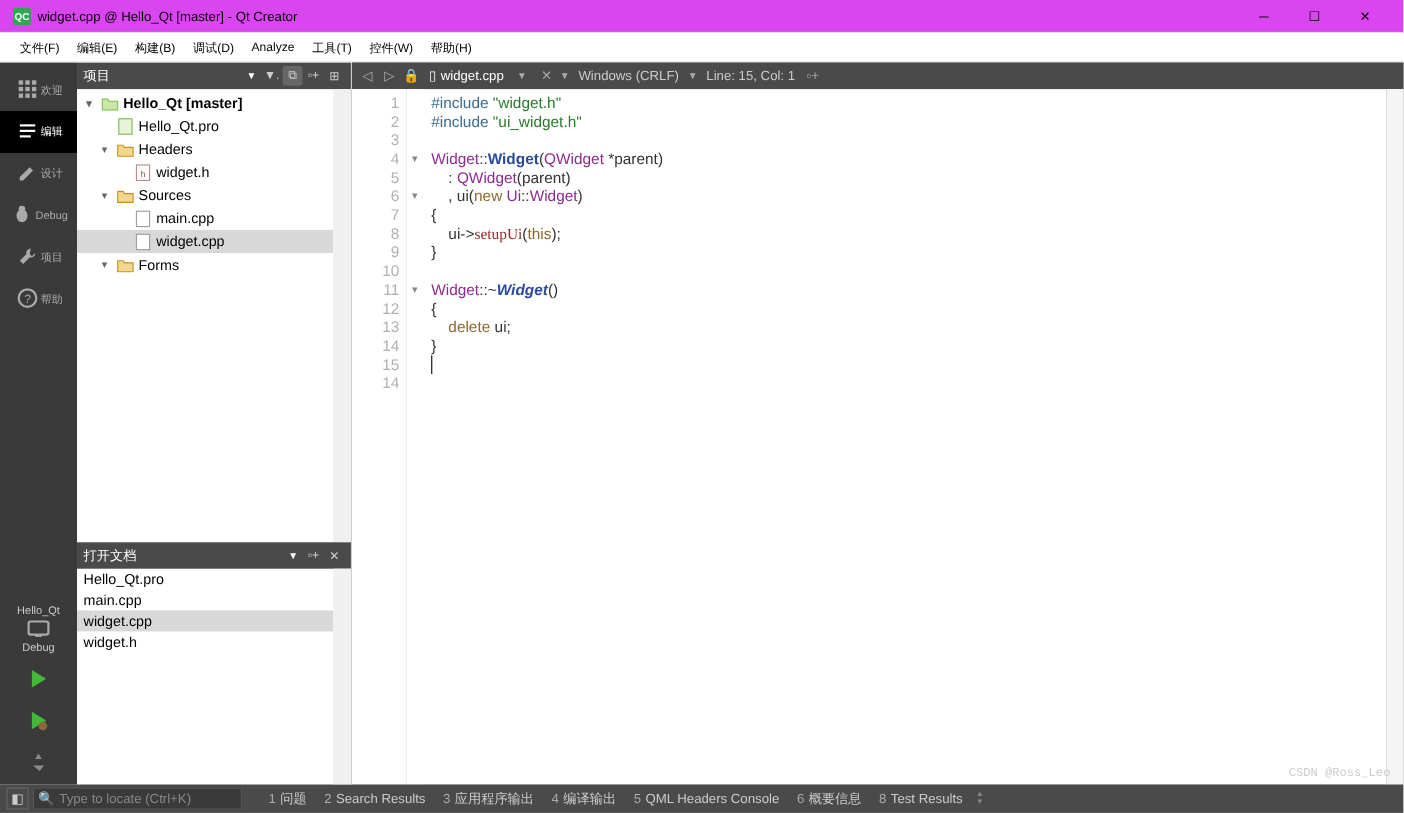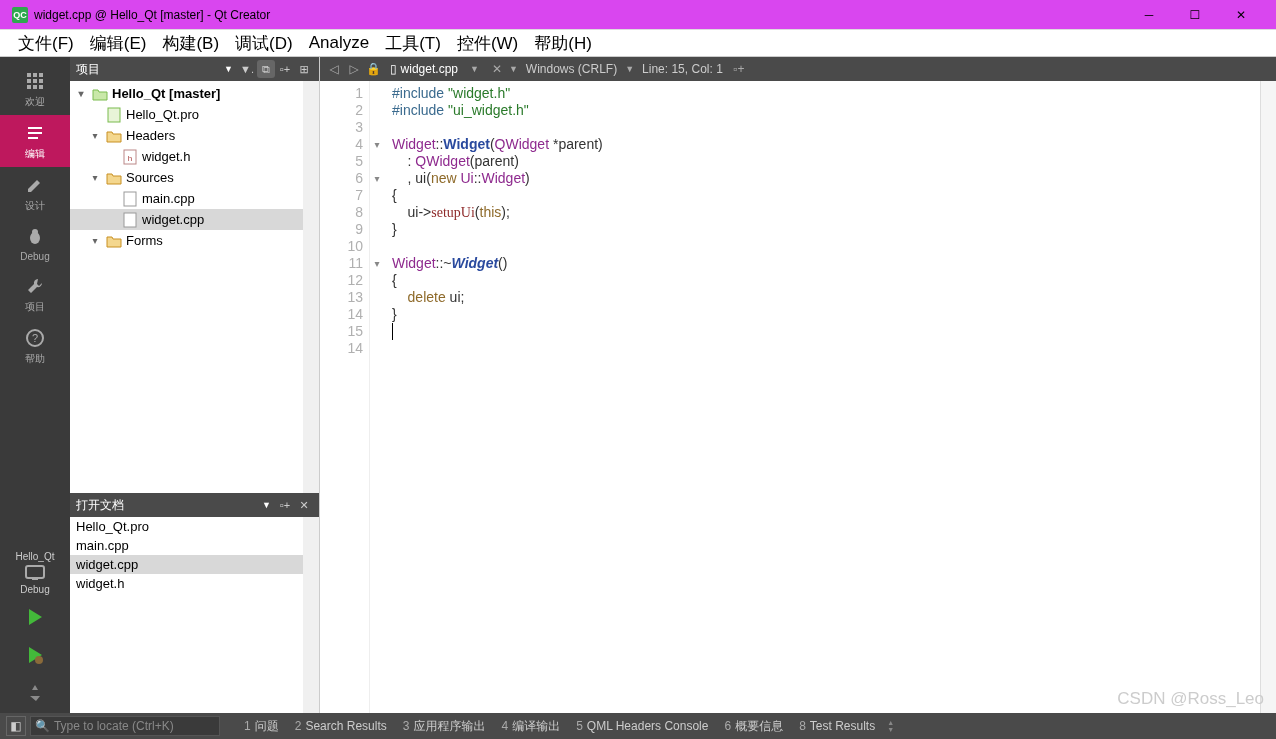--- a/index.html
+++ b/index.html
@@ -7,29 +7,29 @@
 
 
 .titlebar { height: 30px; background: #d946ef; display: flex; align-items: center; padding: 0 12px; border-bottom: 1px solid #ddd; }
 .titlebar .qc-icon { width: 16px; height: 16px; background: #2fa84f; border-radius: 2px; display: flex; align-items: center; justify-content: center; color: #fff; font-size: 9px; font-weight: bold; margin-right: 6px; }
 .titlebar .title { font-size: 12px; color: #000; }
 .titlebar .window-controls { margin-left: auto; display: flex; }
 .titlebar .window-btn { width: 46px; height: 30px; display: flex; align-items: center; justify-content: center; font-size: 12px; cursor: default; }
 
 
 .menubar { height: 27px; background: #fff; display: flex; align-items: center; padding: 0 10px; border-bottom: 1px solid #ccc; }
-.menubar .menu-item { padding: 4px 8px; font-size: 17px; cursor: default; }
+.menubar .menu-item { padding: 4px 8px; font-size: 11px; cursor: default; }
 
 
 .main { display: flex; height: calc(100% - 30px - 27px - 26px); }
 
 
 .left-sidebar { width: 70px; background: #3a3a3a; display: flex; flex-direction: column; align-items: center; padding-top: 6px; }
-.left-sidebar .sb-item { width: 100%; display:flex; flex-direction:column; align-items:center; justify-content:center; padding: 6px 0; color: #aaa; font-size: 10px; cursor:default; }
-.left-sidebar .sb-item.active { background: #be185d; color:#fff; }
+.left-sidebar .sb-item { width: 100%; display:flex; align-items:center; justify-content:center; padding: 6px 0; color: #aaa; font-size: 10px; cursor:default; }
+.left-sidebar .sb-item.active { background: #000000; color:#fff; }
 .left-sidebar .sb-icon { width: 24px; height: 24px; margin-bottom: 2px; display:flex; align-items:center; justify-content:center; }
 .left-sidebar .spacer { flex: 1; }
 .left-sidebar .project-sel { color:#ccc; font-size:10px; text-align:center; padding: 4px 0;}
 
 
 .projects-pane { width: 250px; display: flex; flex-direction: column; background: #fff; border-right: 1px solid #ccc; }
 .pane-header { height: 24px; background: #4a4a4a; color: #fff; display: flex; align-items: center; padding: 0 6px; font-size: 12px; }
 .pane-header .hdr-title { flex: 1; }
 .pane-header .hdr-icon { width: 18px; height:18px; display:flex; align-items:center; justify-content:center; color:#ccc; font-size:11px; cursor:default; margin-left:1px;}
 .pane-header .dropdown-arrow { font-size:9px; margin-right:4px; }
@@ -81,21 +81,21 @@
 .code-scrollbar { width:16px; background:#f5f5f5; border-left:1px solid #ddd;}
 
 
 .statusbar { height: 26px; background: #4a4a4a; color:#ccc; display:flex; align-items:center; padding: 0 6px; font-size:12px; }
 .statusbar .sb-toggle { width:20px; height:20px; display:flex; align-items:center; justify-content:center; color:#ccc; border:1px solid #666; margin-right:4px; cursor:default;}
 .statusbar .locator { flex:0 0 190px; height:20px; background:#3a3a3a; border:1px solid #555; display:flex; align-items:center; padding:0 4px; color:#888; font-size:12px; }
 .statusbar .status-tab { margin: 0 8px; font-family:"Consolas",monospace; font-size:12px; cursor:default; display:flex; align-items:center;}
 .statusbar .num-badge { color:#aaa; margin-right:4px;}
 .statusbar .arrows { margin-left:4px; display:flex; flex-direction:column; font-size:7px; line-height:7px; color:#888;}
 
-.watermark { position:absolute; right:12px; bottom:30px; color:#ccc; font-size:17px; font-family:Liberation Sans, sans-serif; pointer-events:none;}
+.watermark { position:absolute; right:12px; bottom:30px; color:#ccc; font-size:11px; font-family:Liberation Mono, monospace; pointer-events:none;}
 </style>
 </head>
 <body>
 
 <div class="titlebar">
   <div class="qc-icon">QC</div>
   <div class="title">widget.cpp @ Hello_Qt [master] - Qt Creator</div>
   <div class="window-controls">
     <div class="window-btn">─</div>
     <div class="window-btn">☐</div>

